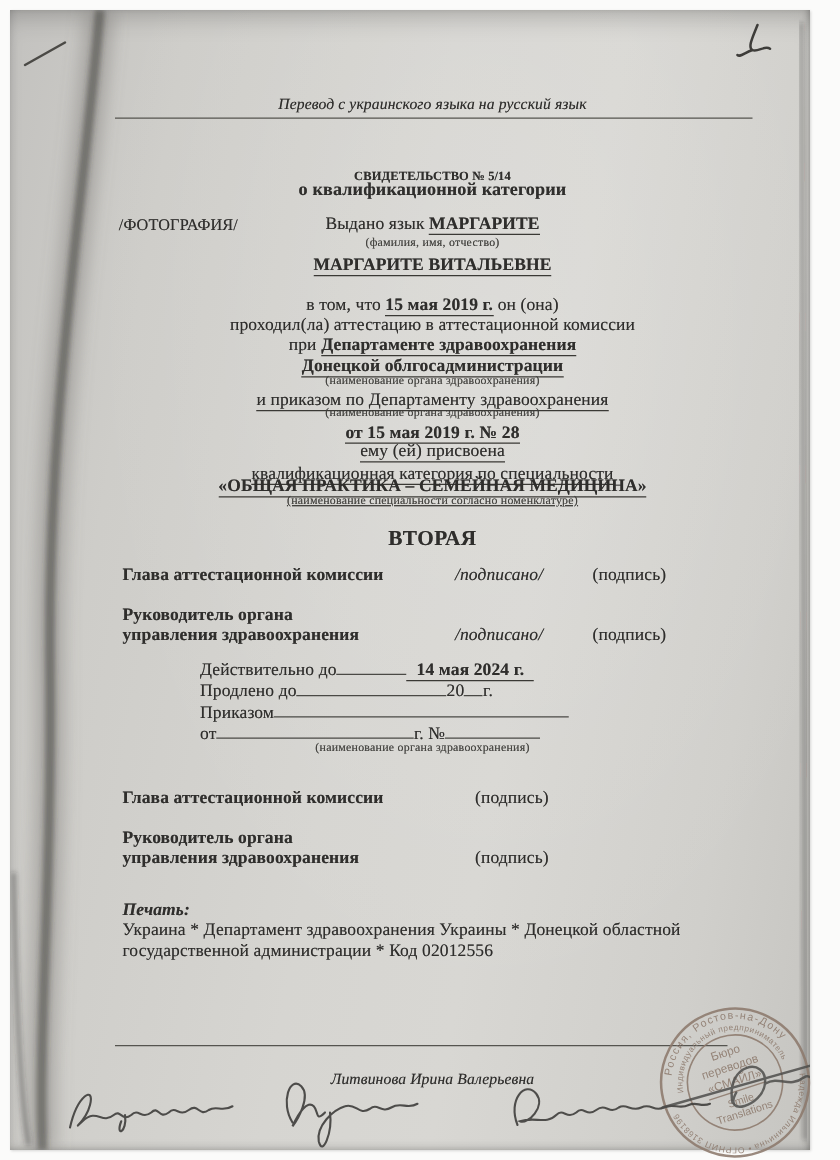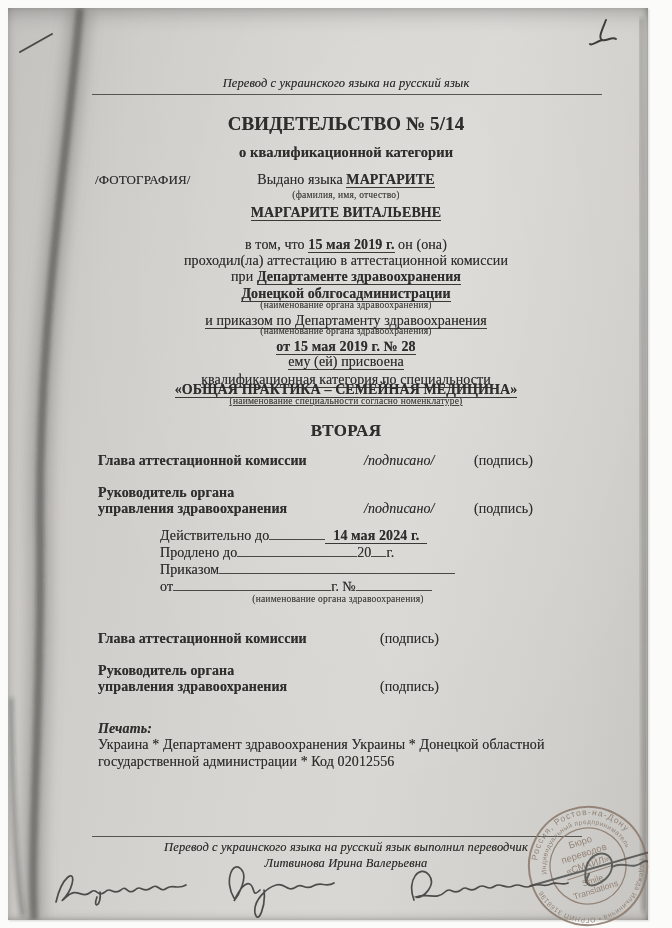--- a/index.html
+++ b/index.html
@@ -54,26 +54,26 @@
   <svg class="artifact" width="60" height="60" style="left:4px;top:14px;">
     <path d="M8,30 L40,12" stroke="#4b4a46" stroke-width="2" fill="none" stroke-linecap="round"></path>
   </svg>
   <svg class="artifact" width="46" height="46" style="left:574px;top:6px;">
     <path d="M24,6 C20,16 16,24 20,26 C24,28 30,22 34,25 M20,26 C14,28 10,32 8,30" stroke="#3e3d3a" stroke-width="2" fill="none" stroke-linecap="round"></path>
   </svg>
 
   <div class="abs line it soft" style="top:68px;left:84px;width:508px;text-align:center;font-size:12.5px;">Перевод с украинского языка на русский язык</div>
   <div class="abs hline" style="top:86px;left:84px;width:510px;"></div>
 
-  <div class="abs cc line b soft" style="top:104px;font-size:19px;">СВИДЕТЕЛЬСТВО № 5/14</div>
+  <div class="abs cc line b soft" style="top:128px;font-size:10px;">СВИДЕТЕЛЬСТВО № 5/14</div>
   <div class="abs cc line b soft" style="top:135px;font-size:14.5px;">о квалификационной категории</div>
 
   <div class="abs line soft" style="top:164px;left:87px;font-size:13px;">/ФОТОГРАФИЯ/</div>
   <div class="abs cc line soft" style="top:163px;">
-    <span>Выдано языка</span>
+    <span>Выдано язык</span>
     <span class="b u">МАРГАРИТЕ</span>
   </div>
   <div class="abs cc sm soft" style="top:182px;">(фамилия, имя, отчество)</div>
   <div class="abs cc soft" style="top:195px;">
     <span class="line b u">МАРГАРИТЕ ВИТАЛЬЕВНЕ</span>
   </div>
 
   <div class="abs cc line soft" style="top:228px;">
     <span>в том, что</span>
     <span class="b u">15 мая 2019 г.</span>
@@ -136,21 +136,20 @@
 
   <div class="abs line b soft" style="top:654px;left:90px;">Руководитель органа</div>
   <div class="abs line b soft" style="top:670px;left:90px;">управления здравоохранения</div>
   <div class="abs line soft" style="top:670px;left:372px;">(подпись)</div>
 
   <div class="abs line b it soft" style="top:712px;left:90px;">Печать:</div>
   <div class="abs line soft" style="top:728px;left:90px;">Украина * Департамент здравоохранения Украины * Донецкой областной</div>
   <div class="abs line soft" style="top:745px;left:90px;">государственной администрации * Код 02012556</div>
 
   <div class="abs hline" style="top:828px;left:84px;width:490px;"></div>
-  <div class="abs cc line it soft" style="top:832px;font-size:12.5px;">Перевод с украинского языка на русский язык выполнил переводчик</div>
   <div class="abs cc line it soft" style="top:848px;font-size:12.5px;">Литвинова Ирина Валерьевна</div>
 
   <svg class="artifact" width="172" height="172" style="left:494px;top:772px;opacity:.88;">
     <defs>
       <path id="arcT" d="M 35,86 A 51,51 0 0 1 137,86" fill="none"></path>
       <path id="arcM" d="M 44,86 A 42,42 0 0 1 128,86" fill="none"></path>
       <path id="arcB" d="M 138,86 A 52,52 0 0 1 34,86" fill="none"></path>
     </defs>
     <g transform="rotate(-18 86 86)" fill="#8d7a6d" font-family="Liberation Sans, sans-serif">
       <circle cx="86" cy="86" r="59" fill="none" stroke="#8d7a6d" stroke-width="2"></circle>

